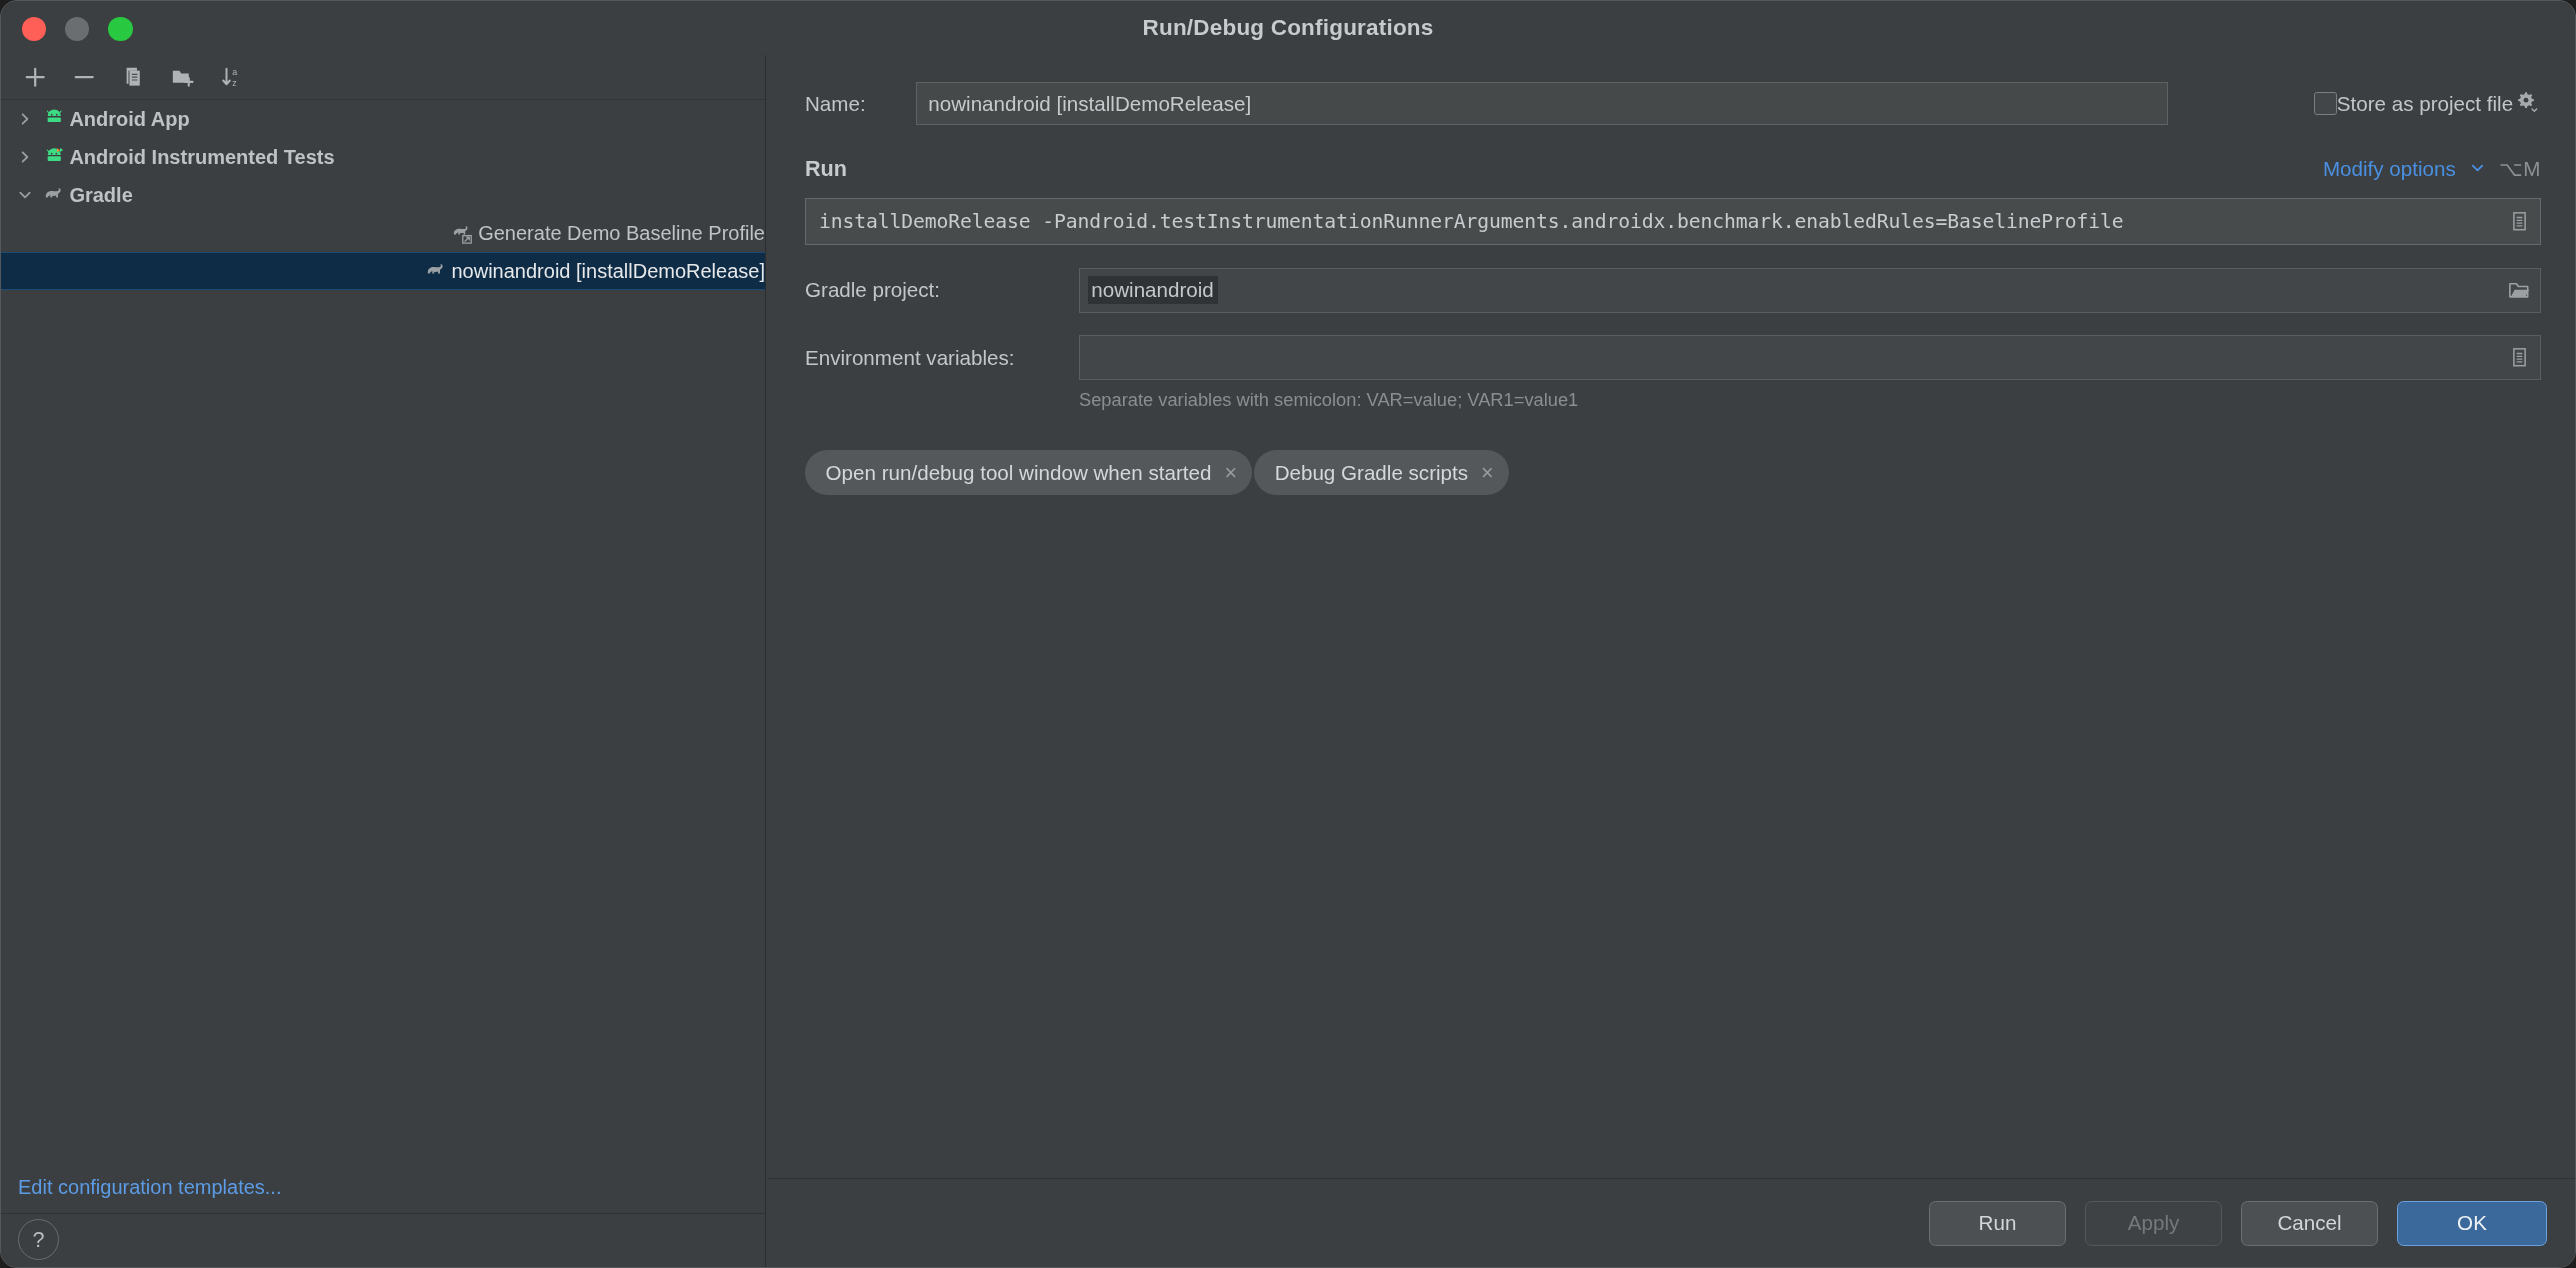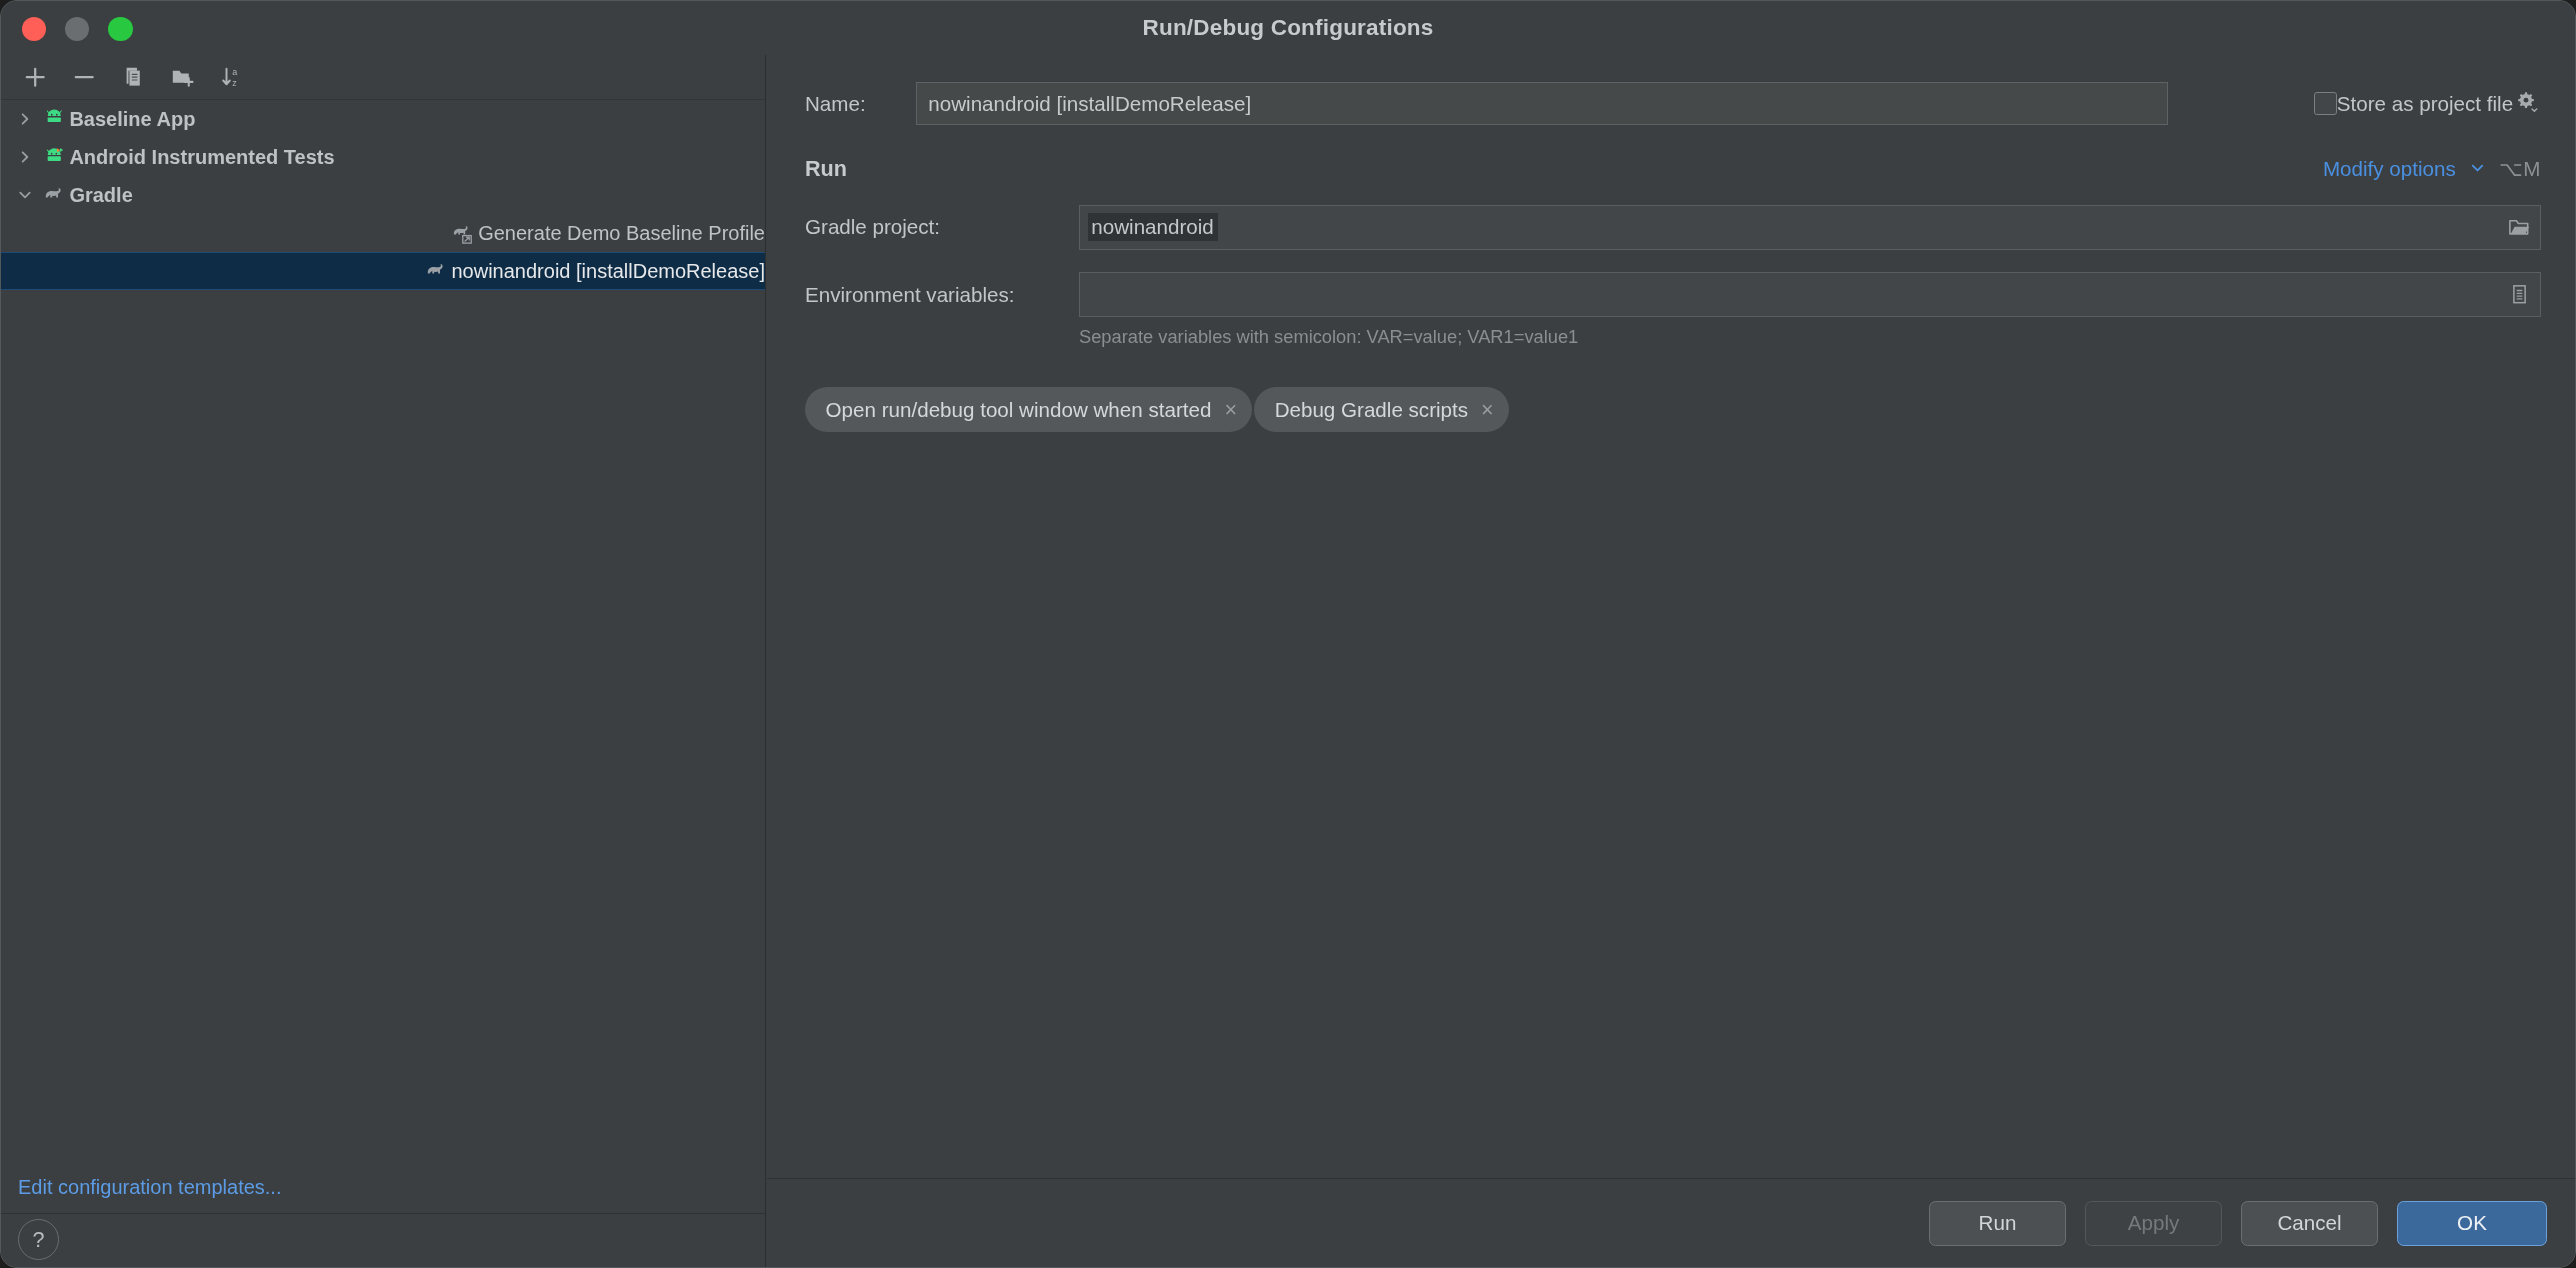--- a/index.html
+++ b/index.html
@@ -439,21 +439,21 @@
         </span>
         <span class="node-icon">
           <svg width="22.5" height="22.5" viewBox="0 0 24 24">
             <path d="M5 8.5 A7 7 0 0 1 19 8.5 Z" fill="#3ddc84"></path>
             <rect x="5" y="10" width="14" height="5" rx="1" fill="#3ddc84"></rect>
             <path d="M6.2 5.3 L4.6 3.2 M17.8 5.3 L19.4 3.2" stroke="#3ddc84" stroke-width="1.1" stroke-linecap="round"></path>
             <circle cx="9.3" cy="7.2" r="0.95" fill="#3c3f41"></circle>
             <circle cx="14.7" cy="7.2" r="0.95" fill="#3c3f41"></circle>
           </svg>
         </span>
-        <span class="tree-label">Baseline App</span>
+        <span class="tree-label">Android App</span>
       </div>
 
       <div class="tree-row group">
         <span class="twisty">
           <svg width="16" height="16" viewBox="0 0 17 17">
               <path d="M6 3.5 L11 8.5 L6 13.5" fill="none" stroke="#9a9da0" stroke-width="1.9" stroke-linecap="round" stroke-linejoin="round"></path>
             </svg>
         </span>
         <span class="node-icon">
           <svg width="22.5" height="22.5" viewBox="0 0 24 24">
@@ -538,20 +538,29 @@
           <span class="modify-link">Modify options</span>
           <span>
             <svg width="19" height="19" viewBox="0 0 20 20">
                 <path d="M5 8 L10 13 L15 8" fill="none" stroke="#4a90e2" stroke-width="1.9" stroke-linecap="round" stroke-linejoin="round"></path>
               </svg>
           </span>
           <span class="modify-shortcut">⌥M</span>
         </span>
       </div>
 
+      <div class="cmd-field">
+        <span class="cmd-text">installDemoRelease -Pandroid.testInstrumentationRunnerArguments.androidx.benchmark.enabledRules=BaselineProfile</span>
+        <span class="field-btn">
+          <svg width="19" height="22.5" viewBox="0 0 20 24">
+            <rect x="4" y="3" width="12" height="18" fill="none" stroke="#9da0a3" stroke-width="1.6"></rect>
+            <path d="M7 8 H13 M7 11 H13 M7 14 H13 M7 17 H13" stroke="#9da0a3" stroke-width="1.4"></path>
+          </svg>
+        </span>
+      </div>
 
 
       <div class="field-row">
         <span class="lbl lbl-wide">Gradle project:</span>
         <div class="grow-input">
           <span class="val">nowinandroid</span>
           <span class="field-btn">
             <svg width="22.5" height="20.6" viewBox="0 0 24 22">
               <path d="M2 4 H9 L11 7 H21 V18 H2 Z" fill="none" stroke="#9da0a3" stroke-width="1.7" stroke-linejoin="round"></path>
               <path d="M3.5 17 L7 10.5 H22.5 L19 17 Z" fill="#9da0a3"></path>

